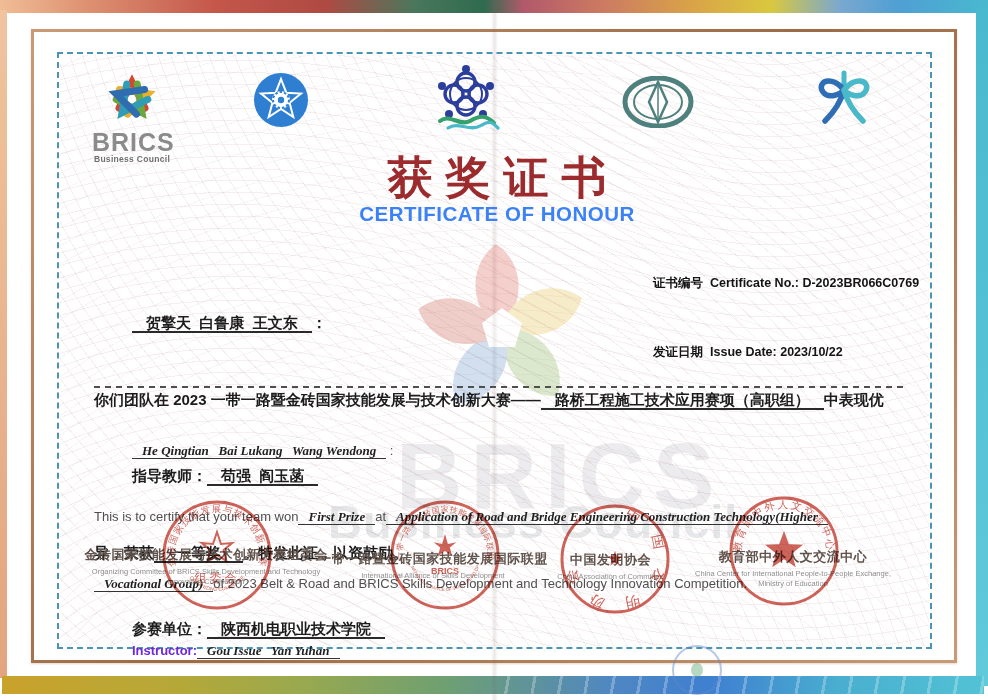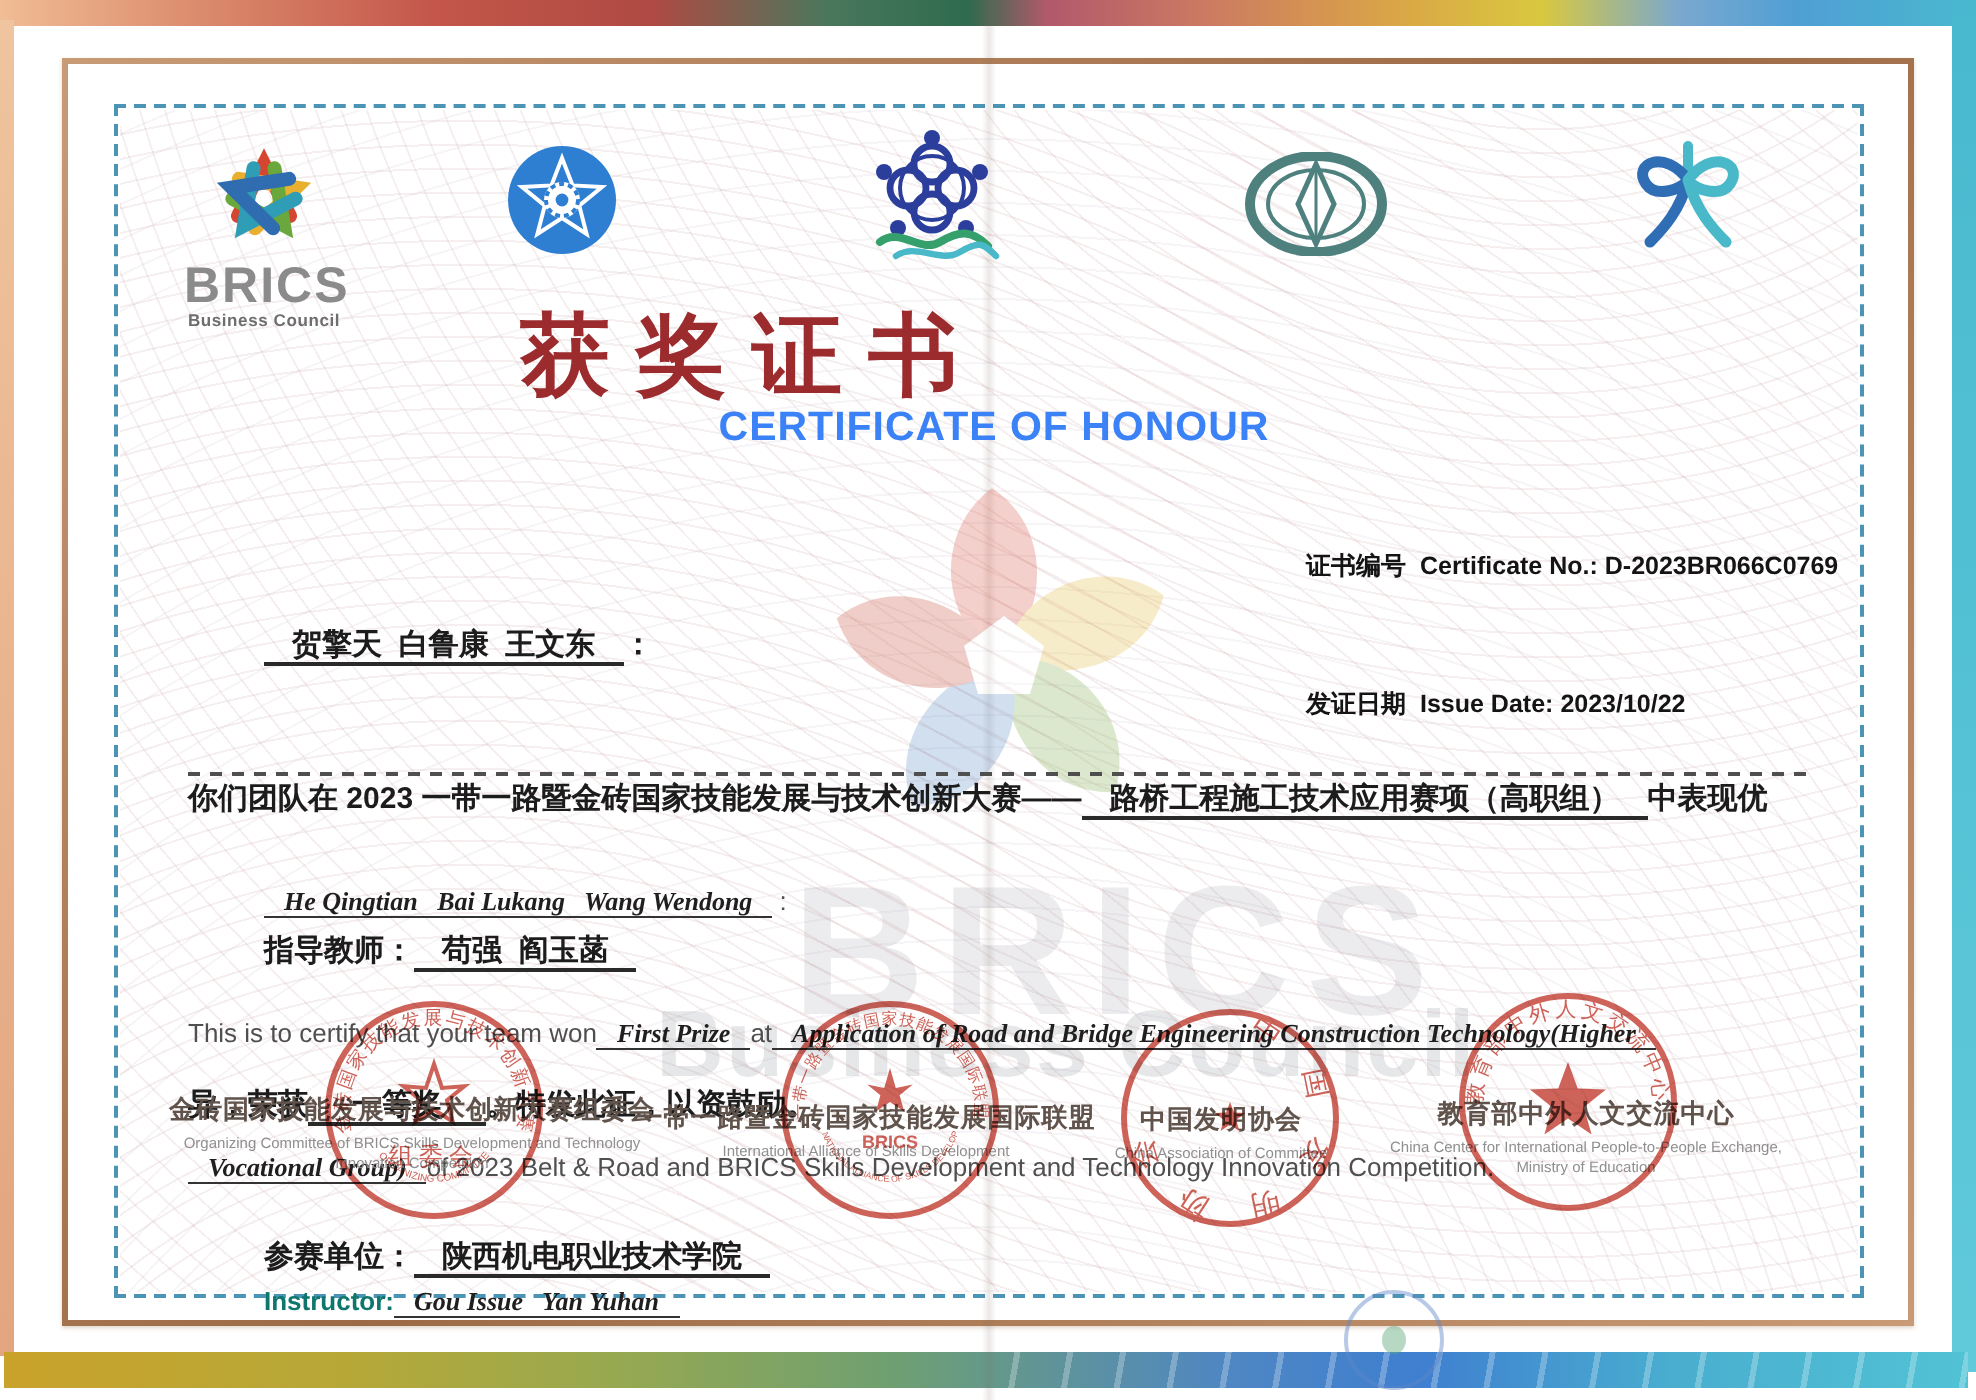--- a/index.html
+++ b/index.html
@@ -26,21 +26,21 @@
       repeating-radial-gradient(circle at 20% 135%, rgba(201,156,156,.16) 0 1px, transparent 1px 12px),
       repeating-radial-gradient(circle at 82% -35%, rgba(201,156,156,.16) 0 1px, transparent 1px 12px),
       repeating-radial-gradient(circle at 50% 165%, rgba(180,160,190,.11) 0 1px, transparent 1px 16px);}
   .fold{position:absolute;left:491px;top:0;width:7px;height:700px;
     background:linear-gradient(90deg,transparent,rgba(120,100,90,.15),transparent);}
   
   .logo-block{position:absolute;text-align:center;}
   .brics-wordmark{font-size:25px;font-weight:bold;color:#8b8b8b;letter-spacing:1px;line-height:24px;}
   .brics-sub{font-size:8.5px;font-weight:bold;color:#6e6e6e;letter-spacing:.3px;}
   
-  .title-cn{position:absolute;left:247px;top:148px;width:500px;text-align:left;
+  .title-cn{position:absolute;left:247px;top:148px;width:500px;text-align:center;
     font-family:"Liberation Serif", serif;font-size:45px;font-weight:bold;color:#9c2b2e;
     letter-spacing:13px;text-indent:13px;}
   .title-en{position:absolute;left:247px;top:202px;width:500px;text-align:center;
     font-size:20.5px;font-weight:bold;color:#3b82f6;letter-spacing:.5px;}
   
   .meta{position:absolute;left:653px;top:226px;font-size:12.5px;font-weight:bold;color:#141414;line-height:23px;white-space:pre;}
   .meta .cn{margin-right:7px;}
   
   .cn-body{position:absolute;left:94px;top:259px;width:816px;font-size:15px;color:#1c1c1c;
     line-height:25.5px;font-weight:600;white-space:pre-wrap;}
@@ -50,21 +50,21 @@
   .u-wide{padding:0 22px;}
   .gap{margin-left:0;}
   .divider{position:absolute;left:94px;top:386px;width:814px;height:2px;
     background:repeating-linear-gradient(90deg,#4f4f4f 0 6px,transparent 6px 11px);}
   
   .en-body{position:absolute;left:94px;top:395px;width:822px;font-size:13px;color:#4f4f4f;
     line-height:22.3px;white-space:pre-wrap;}
   .en-body .ln{min-height:22.3px;}
   .iu{font-family:"Liberation Serif", serif;font-style:italic;font-weight:700;color:#1f1f1f;
     border-bottom:1.5px solid #333;padding:0 10px;text-align:center;}
-  .en-label{font-weight:bold;color:#0f766e;}
+  .en-label{font-weight:bold;color:#6d28d9;}
   
   .wm-pinwheel{position:absolute;left:383px;top:220px;opacity:.28;}
   .wm-brics{position:absolute;left:396px;top:424px;font-size:92px;font-weight:800;
     color:rgba(140,145,155,.17);letter-spacing:8px;}
   .wm-bc{position:absolute;left:328px;top:494px;font-size:47px;font-weight:800;
     color:rgba(140,145,155,.22);letter-spacing:1px;}
   
   .org{position:absolute;text-align:center;}
   .org .cn{font-size:13px;font-weight:700;color:#60534c;letter-spacing:.5px;}
   .org .en{font-size:7.5px;color:#8f8f8f;line-height:9.5px;margin-top:3px;}

